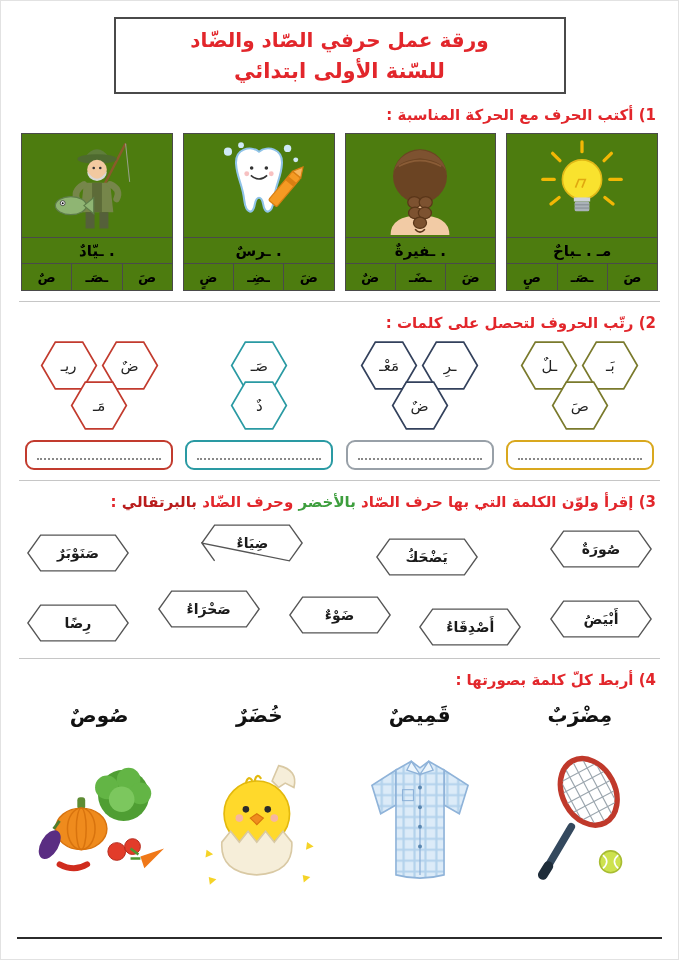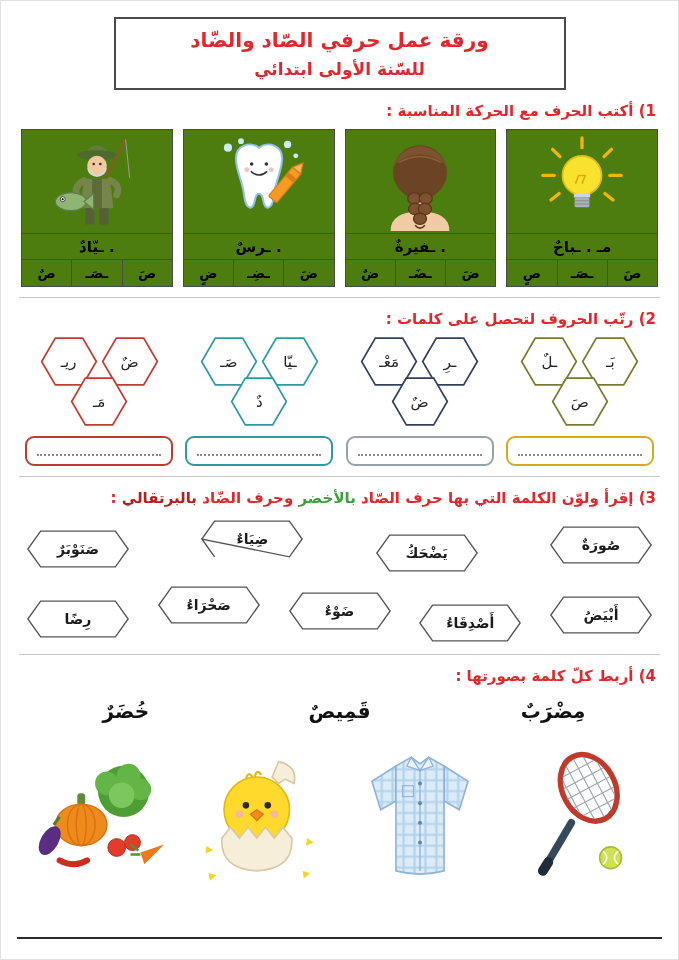--- a/index.html
+++ b/index.html
@@ -4,21 +4,21 @@
 <style>
   *{box-sizing:border-box;margin:0;padding:0}
   html,body{background:#fff}
   body{font-family:"DejaVu Sans","Liberation Sans",sans-serif}
   .page{width:679px;height:960px;margin:0 auto;background:#fff;direction:rtl;
         padding:14px 18px;position:relative;overflow:hidden;border:1px solid #e2e2e2}
 
   
   .title-box{width:452px;margin:2px auto 0;border:2px solid #4a4a4a;padding:9px 23px;text-align:center}
   .title-l1{font-size:20px;font-weight:700;color:#e2262b}
-  .title-l2{font-size:17px;font-weight:700;color:#e2262b;margin-top:7px}
+  .title-l2{font-size:21px;font-weight:700;color:#e2262b;margin-top:7px}
 
   .sec-head{color:#e2262b;font-weight:700;font-size:15px;margin:12px 4px 9px;}
   .sec-head .green{color:#3d9e3d}
   .sec-head .orange{color:#b91c1c}
 
   .sep{border:0;border-top:1.5px solid #c6c6c6;margin:10px 0}
 
   
   .cards-row{display:flex;justify-content:space-between;gap:10px;padding:0 2px}
   .card{flex:1;border:1.5px solid #4a4a4a;background:#4d7c0f}
@@ -253,26 +253,20 @@
       </div>
       <div class="ansbox"></div>
     </div>
 
     <div class="cluster cl-3">
       <div class="hexrow">
         <div class="hex">
           <svg viewBox="0 0 100 86">
               <polygon points="26,2 74,2 98,43 74,84 26,84 2,43"></polygon>
             </svg>
-          <span>ـيّا</span>
-        </div>
-        <div class="hex">
-          <svg viewBox="0 0 100 86">
-              <polygon points="26,2 74,2 98,43 74,84 26,84 2,43"></polygon>
-            </svg>
           <span>صَـ</span>
         </div>
       </div>
       <div class="hex hex-bottom">
         <svg viewBox="0 0 100 86">
             <polygon points="26,2 74,2 98,43 74,84 26,84 2,43"></polygon>
           </svg>
         <span>دٌ</span>
       </div>
       <div class="ansbox"></div>
@@ -374,20 +368,21 @@
   </div>
 
   <hr class="sep">
 
   <div class="sec-head">4) أربط كلّ كلمة بصورتها :</div>
 
   <div class="match-words">
     <div class="mword">مِضْرَبٌ</div>
     <div class="mword">قَمِيصٌ</div>
     <div class="mword">خُضَرٌ</div>
+    <div class="mword">صُوصٌ</div>
   </div>
 
   <div class="match-figs">
 
     <div class="fig">
       <svg viewBox="0 0 120 130">
         <defs>
             <clipPath id="rc">
               <ellipse cx="68" cy="42" rx="22" ry="30"></ellipse>
             </clipPath>

